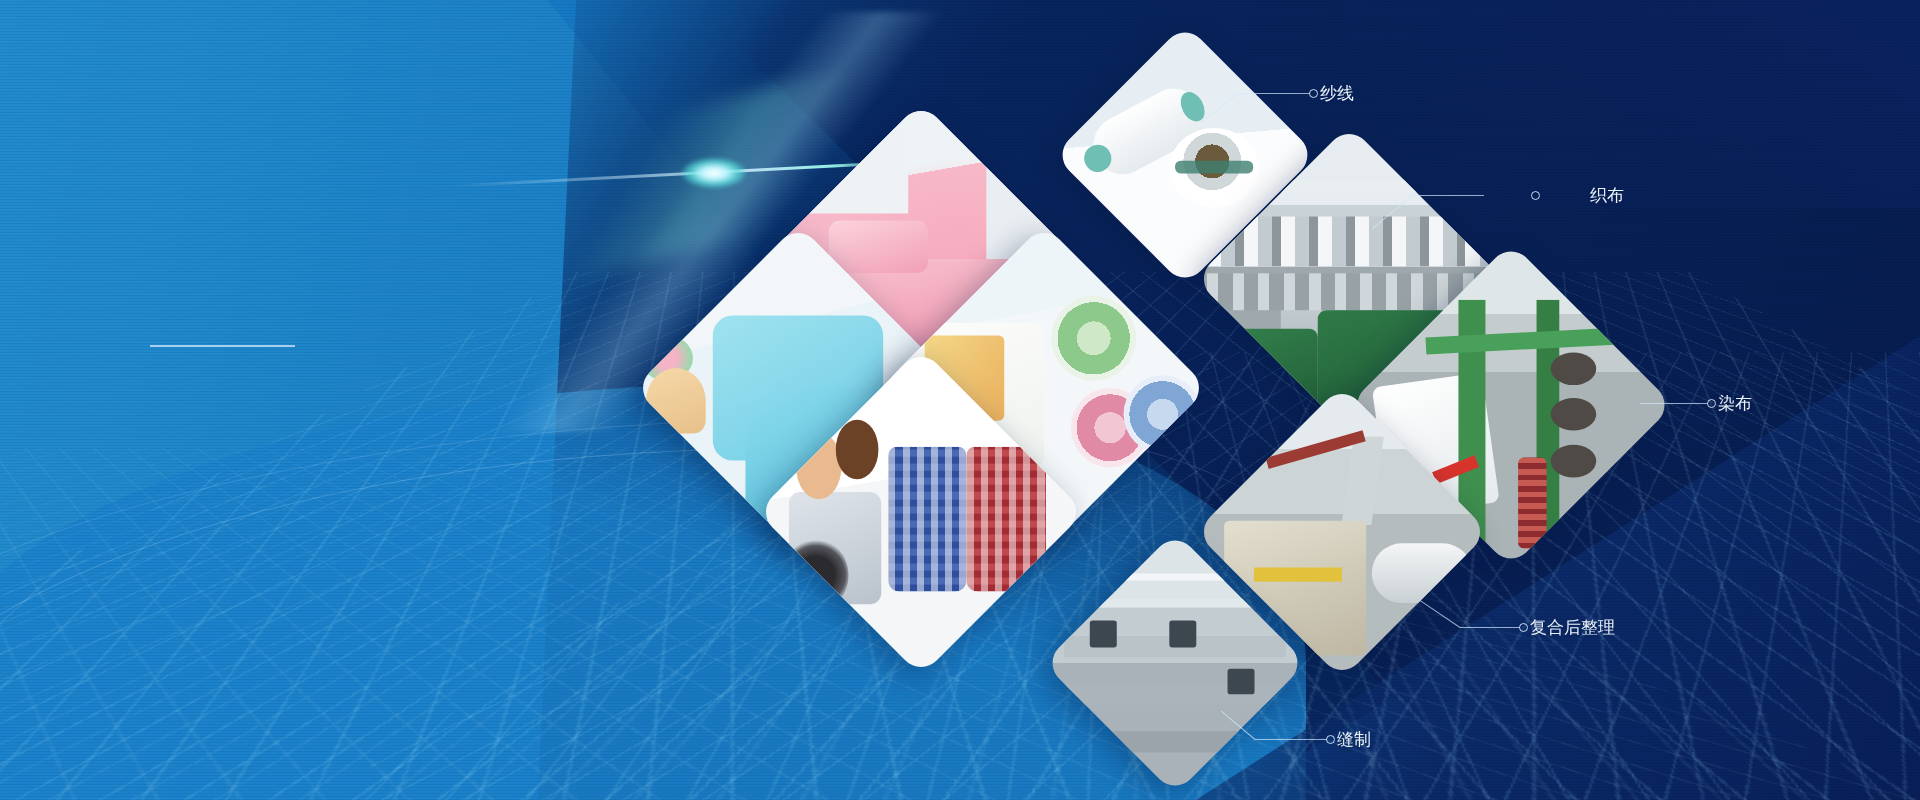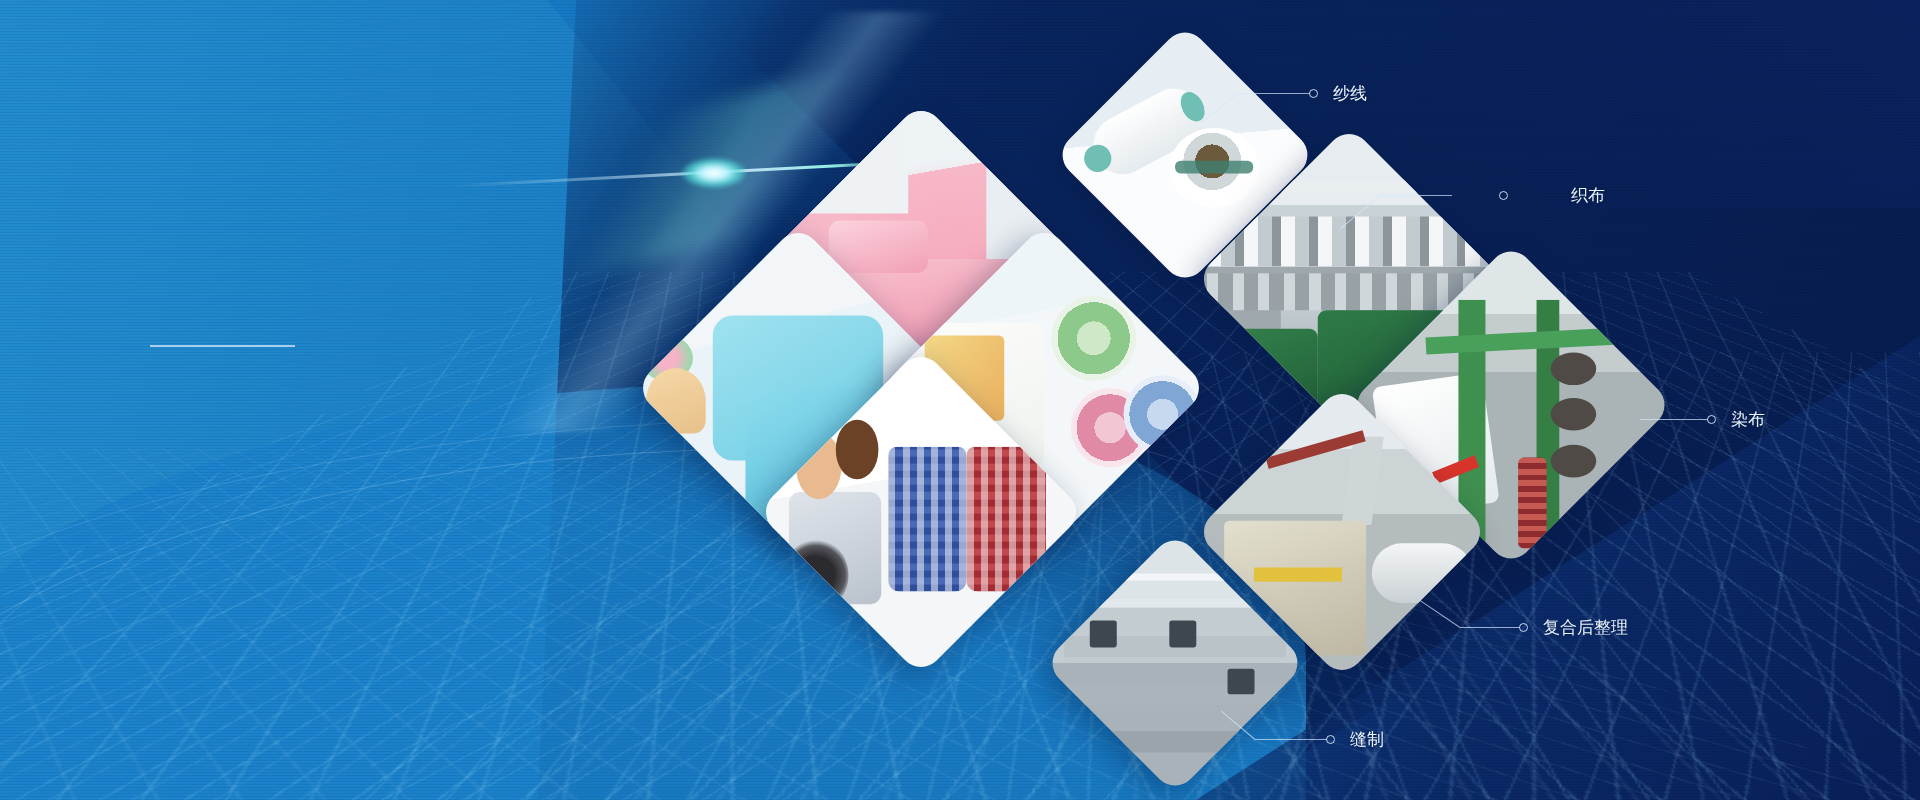--- a/index.html
+++ b/index.html
@@ -226,26 +226,26 @@
   .tpu .label{position:absolute;left:0;right:0;bottom:26px;text-align:center;
     color:#fff;font-size:18px;font-weight:700;letter-spacing:.5px;}
 
   
   .callout{position:absolute;z-index:8;display:flex;align-items:center;gap:0;}
   .callout .elbow{position:relative;height:1px;}
   .callout .line{display:block;height:1px;background:rgba(210,232,252,.7);}
   .callout .diag{position:absolute;height:1px;background:rgba(210,232,252,.7);transform-origin:left center;}
   .callout .dot{width:9px;height:9px;border-radius:50%;border:1px solid rgba(215,235,255,.9);
     background:transparent;flex:none;margin-left:-1px;}
-  .callout .txt{color:#eaf3fc;font-size:17px;margin-left:15px;white-space:nowrap;
+  .callout .txt{color:#eaf3fc;font-size:17px;margin-left:2px;white-space:nowrap;
     text-shadow:0 1px 3px rgba(4,28,70,.6);}
 
   .co-yarn{left:1238px;top:82px;}
-  .co-weave{left:1380px;top:184px;gap:48px;}
-  .co-dye{left:1640px;top:408px;}
+  .co-weave{left:1412px;top:184px;gap:48px;}
+  .co-dye{left:1640px;top:392px;}
   .co-lam{left:1460px;top:616px;}
   .co-sew{left:1255px;top:728px;}
 </style>
 </head>
 <body>
 
 <div class="stage">
 
   <div class="bg-base"></div>
   <div class="bg-lightband"></div>

